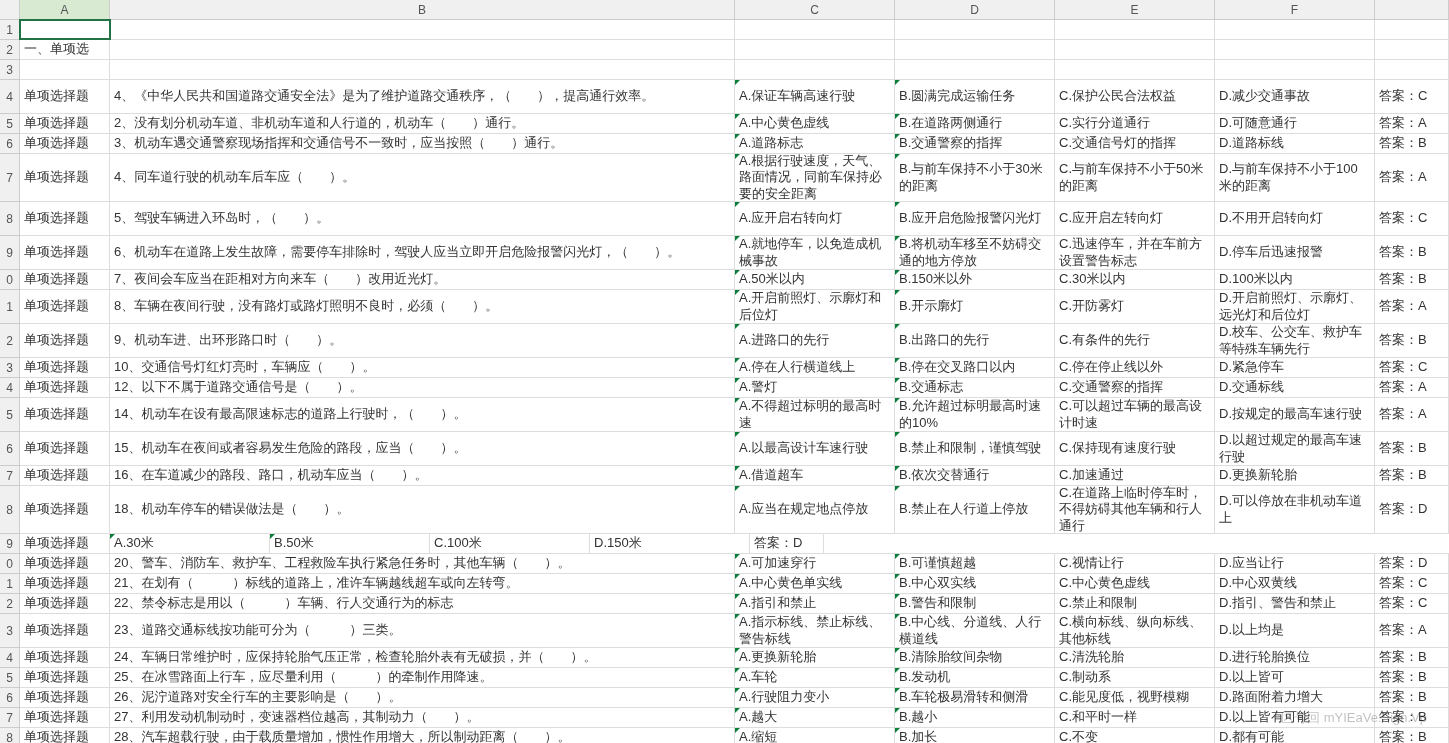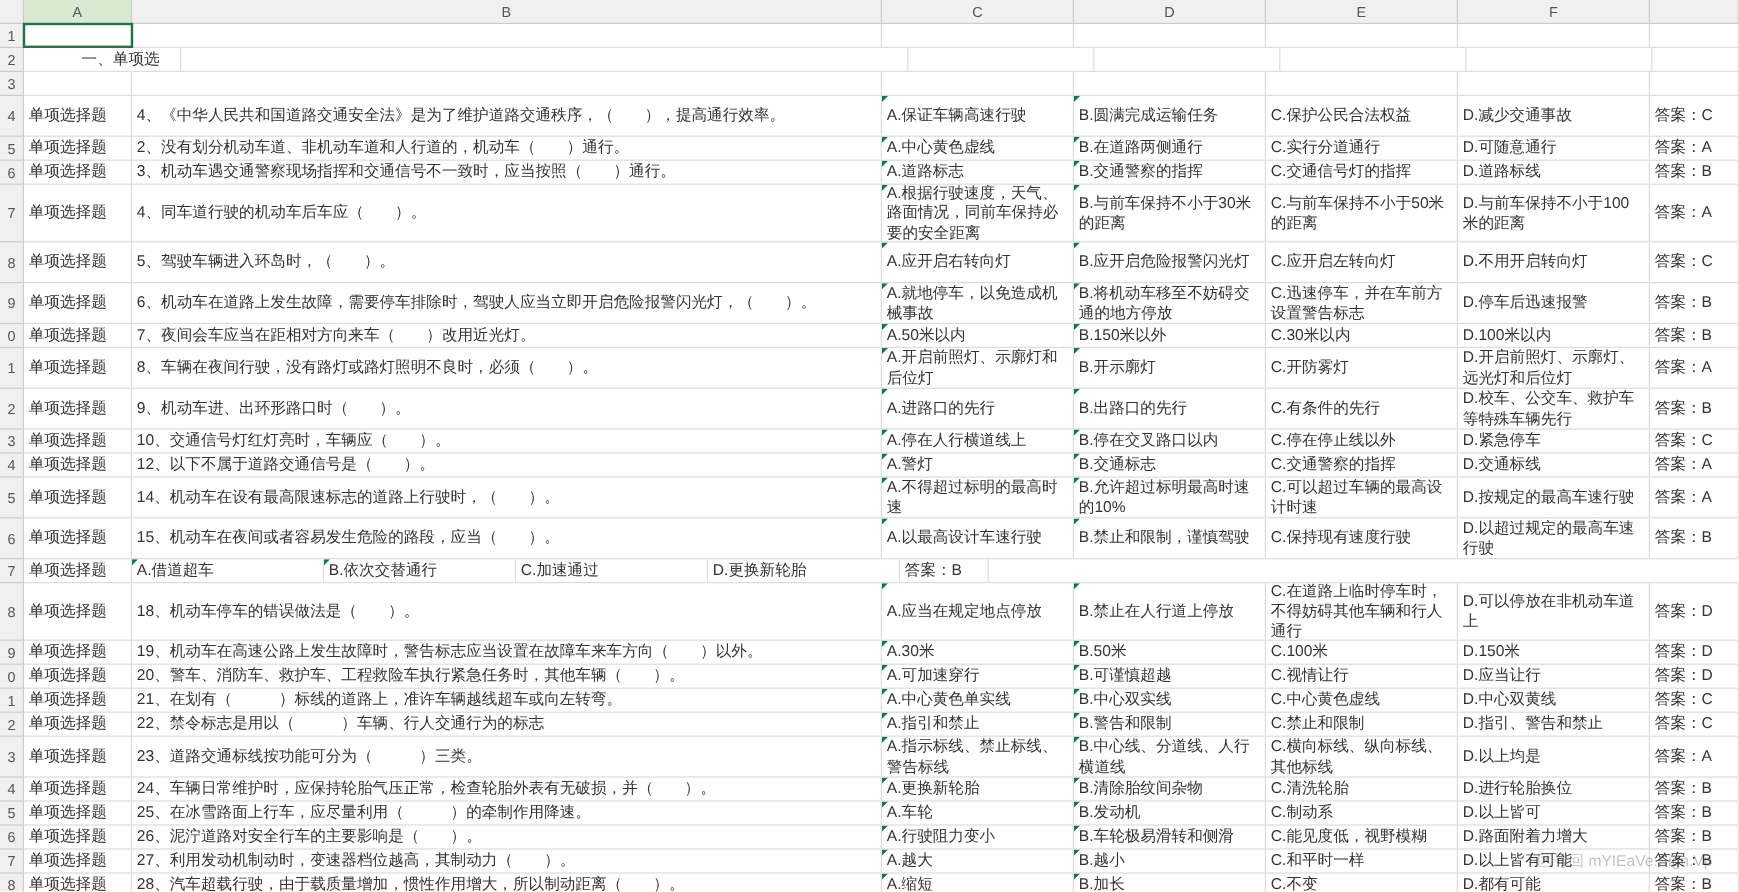--- a/index.html
+++ b/index.html
@@ -67,21 +67,21 @@
   <div class="grid" id="grid">
       <div class="row" style="height: 20px;">
         <div class="cell wA a1"></div>
         <div class="cell wB"></div>
         <div class="cell wC"></div>
         <div class="cell wD"></div>
         <div class="cell wE"></div>
         <div class="cell wF"></div>
         <div class="cell wG"></div>
       </div>
-      <div class="row" style="height: 20px; padding-left: 44px;">
+      <div class="row" style="height: 20px;">
         <div class="cell wA">一、单项选</div>
         <div class="cell wB"></div>
         <div class="cell wC"></div>
         <div class="cell wD"></div>
         <div class="cell wE"></div>
         <div class="cell wF"></div>
         <div class="cell wG"></div>
       </div>
       <div class="row" style="height: 20px;">
         <div class="cell wA"></div>
@@ -204,38 +204,38 @@
         <div class="cell wA">单项选择题</div>
         <div class="cell wB">15、机动车在夜间或者容易发生危险的路段，应当（　　）。</div>
         <div class="cell wC marker">A.以最高设计车速行驶</div>
         <div class="cell wD marker">B.禁止和限制，谨慎驾驶</div>
         <div class="cell wE">C.保持现有速度行驶</div>
         <div class="cell wF">D.以超过规定的最高车速行驶</div>
         <div class="cell wG">答案：B</div>
       </div>
       <div class="row" style="height: 20px;">
         <div class="cell wA">单项选择题</div>
+        <div class="cell wB">16、在车道减少的路段、路口，机动车应当（　　）。</div>
         <div class="cell wC marker">A.借道超车</div>
         <div class="cell wD marker">B.依次交替通行</div>
         <div class="cell wE">C.加速通过</div>
         <div class="cell wF">D.更换新轮胎</div>
         <div class="cell wG">答案：B</div>
       </div>
       <div class="row" style="height: 48px;">
         <div class="cell wA">单项选择题</div>
         <div class="cell wB">18、机动车停车的错误做法是（　　）。</div>
         <div class="cell wC marker">A.应当在规定地点停放</div>
         <div class="cell wD marker">B.禁止在人行道上停放</div>
         <div class="cell wE">C.在道路上临时停车时，不得妨碍其他车辆和行人通行</div>
         <div class="cell wF">D.可以停放在非机动车道上</div>
         <div class="cell wG">答案：D</div>
       </div>
       <div class="row" style="height: 20px;">
         <div class="cell wA">单项选择题</div>
-        <div class="cell wB">19、机动车在高速公路上发生故障时，警告标志应当设置在故障车来车方向（　　）以外。</div>
         <div class="cell wC marker">A.30米</div>
         <div class="cell wD marker">B.50米</div>
         <div class="cell wE">C.100米</div>
         <div class="cell wF">D.150米</div>
         <div class="cell wG">答案：D</div>
       </div>
       <div class="row" style="height: 20px;">
         <div class="cell wA">单项选择题</div>
         <div class="cell wB">20、警车、消防车、救护车、工程救险车执行紧急任务时，其他车辆（　　）。</div>
         <div class="cell wC marker">A.可加速穿行</div>

